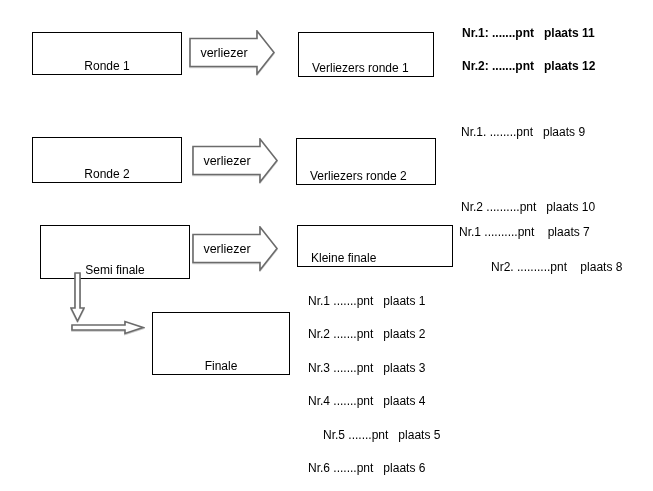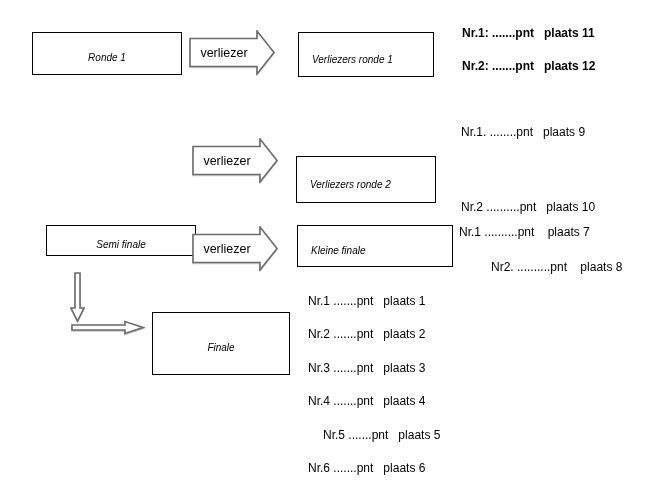--- a/index.html
+++ b/index.html
@@ -17,24 +17,23 @@
     background: var(--bg);
     font-family: "Liberation Sans", sans-serif;
     color: var(--text);
     overflow: hidden;
   }
   .box {
     position: absolute;
     border: 1.5px solid var(--box-border);
     background: var(--bg);
     display: flex;
-    align-items: center;
-    font-size: 10px;
+    align-items: flex-end;
+    font-size: 12px;
     line-height: 15px;
-    font-style: italic;
   }
   .box.center { justify-content: center; padding-top: 7px; }
   .box.left   { justify-content: flex-start; padding-left: 13px; padding-top: 9px; margin-left: 11px; }
   .block-arrow { position: absolute; }
   .block-arrow svg { display: block; filter: drop-shadow(0.5px 1px 0.5px rgba(0,0,0,0.18)); }
   .block-arrow polygon,
   .thin-arrow polygon {
     fill: #ffffff;
     stroke: var(--arrow-outline);
     stroke-width: 1.6;
@@ -74,36 +73,39 @@
     <span class="arrow-label">verliezer</span>
   </div>
 
   <div class="box left" style="left:287px; top:32px; width:136px; height:45px;">
     <span>Verliezers ronde 1</span>
   </div>
 
   <span class="line bold" style="left:462px; top:26px;">Nr.1: .......pnt   plaats 11</span>
   <span class="line bold" style="left:462px; top:59px;">Nr.2: .......pnt   plaats 12</span>
 
+  <div class="box center" style="left:32px; top:137px; width:150px; height:46px;">
+    <span>Ronde 2</span>
+  </div>
 
   <div class="block-arrow" style="left:192px; top:138px; width:86px; height:45px;">
     <svg width="86" height="45" viewBox="0 0 86 45">
       <polygon points="1,8.5 68,8.5 68,1 85,22.5 68,44 68,36.5 1,36.5"></polygon>
     </svg>
     <span class="arrow-label">verliezer</span>
   </div>
 
-  <div class="box left" style="left:285px; top:156px; width:140px; height:47px;">
+  <div class="box left" style="left:285px; top:138px; width:140px; height:47px;">
     <span>Verliezers ronde 2</span>
   </div>
 
   <span class="line" style="left:461px; top:125px;">Nr.1. ........pnt   plaats 9</span>
   <span class="line" style="left:461px; top:160px;margin-top:40px;">Nr.2 ..........pnt   plaats 10</span>
 
-  <div class="box center" style="left:46px; top:225px; width:150px; height:31px;">
+  <div class="box center" style="left:40px; top:225px; width:150px; height:54px;">
     <span>Semi finale</span>
   </div>
 
   <div class="block-arrow" style="left:192px; top:226px; width:86px; height:45px;">
     <svg width="86" height="45" viewBox="0 0 86 45">
       <polygon points="1,8.5 68,8.5 68,1 85,22.5 68,44 68,36.5 1,36.5"></polygon>
     </svg>
     <span class="arrow-label">verliezer</span>
   </div>
 

